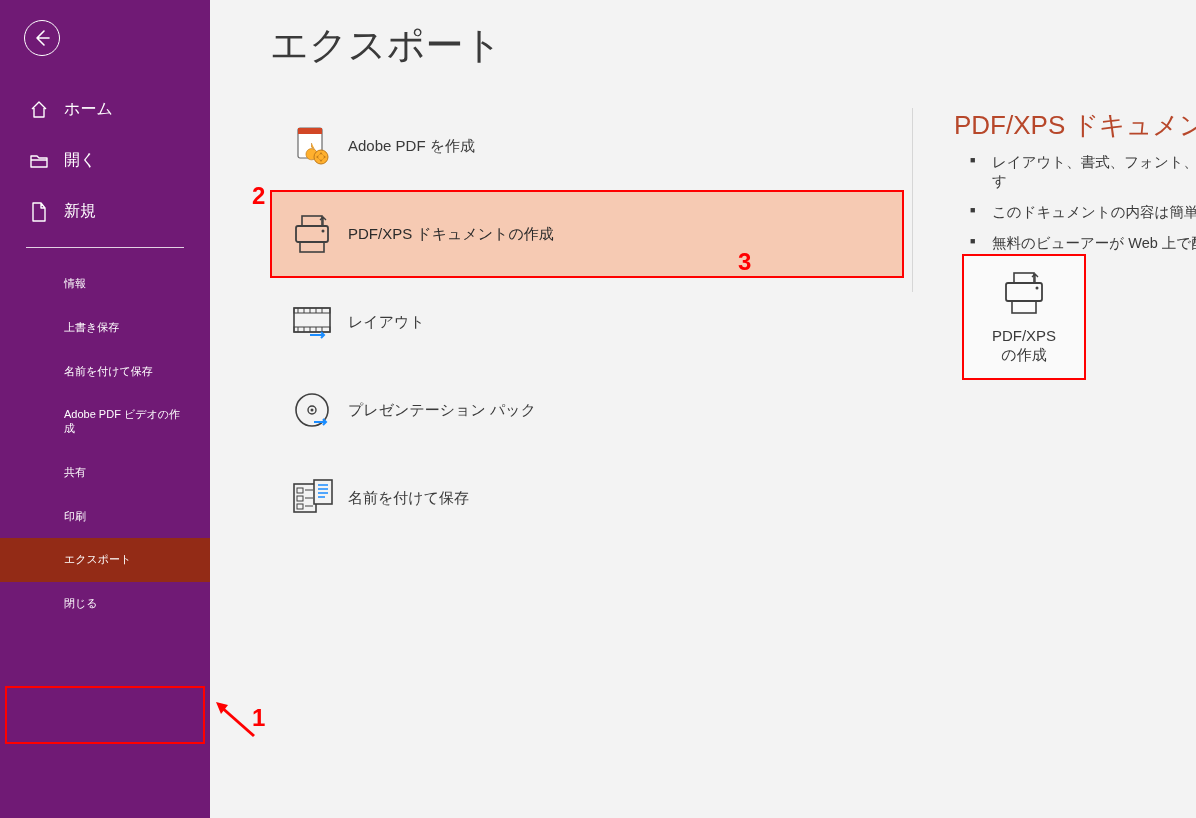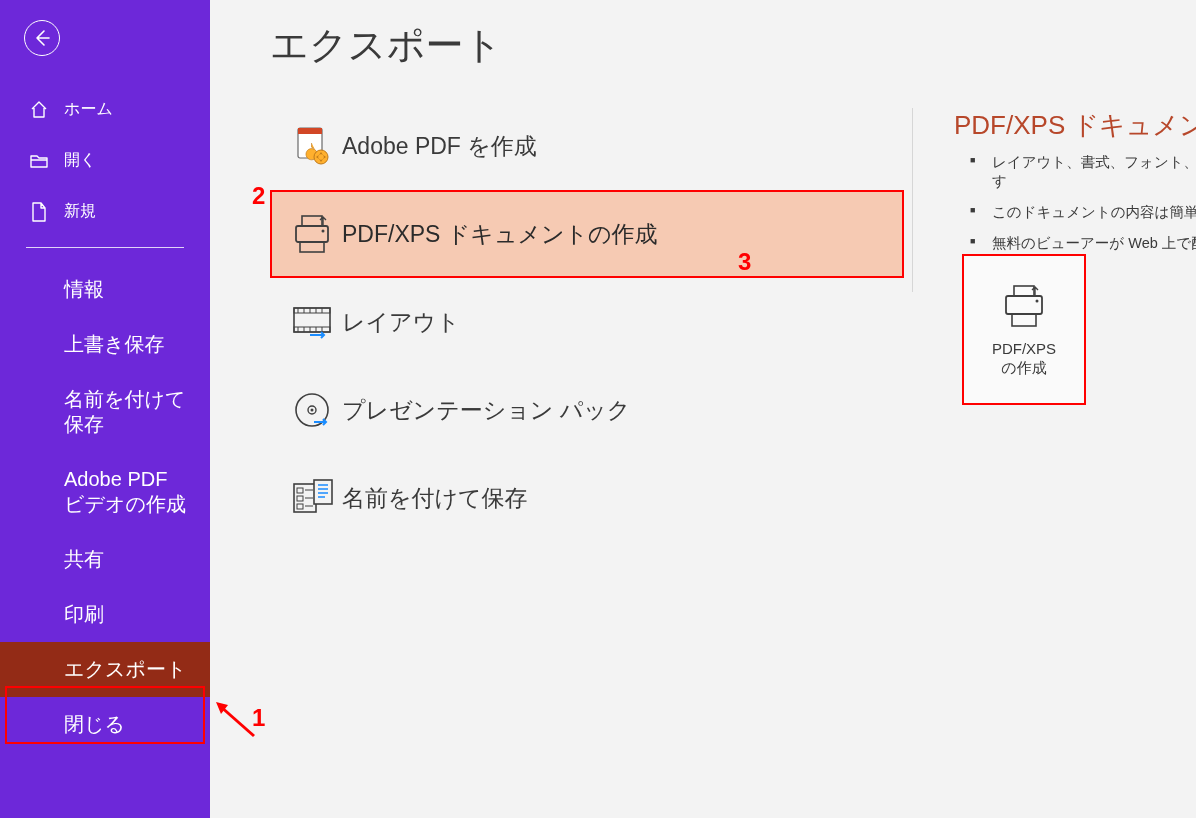--- a/index.html
+++ b/index.html
@@ -1,54 +1,54 @@
 <!DOCTYPE html>
 <html><head>
 <meta charset="utf-8">
 <style>
   * { box-sizing: border-box; margin: 0; padding: 0; }
   html, body { width: 1196px; height: 818px; font-family: "Yu Gothic UI", "Meiryo", sans-serif; overflow: hidden; }
   body { display: flex; background: #f3f3f3; position: relative; }
 
   
-  .sidebar { width: 210px; height: 818px; background: #6d28d9; color: #fff; padding-top: 20px; }
+  .sidebar { width: 210px; height: 818px; background: #701a75; color: #fff; padding-top: 20px; }
   .back-btn { width: 36px; height: 36px; border: 1.5px solid #fff; border-radius: 50%; margin-left: 24px; margin-bottom: 28px; display: flex; align-items: center; justify-content: center; cursor: pointer; }
   .nav-group1 { padding: 0; }
   .nav-item { display: flex; align-items: center; padding: 15px 0 15px 28px; font-size: 16px; cursor: pointer; }
   .nav-item .icon { width: 22px; margin-right: 14px; display: flex; align-items: center; justify-content: center; }
   .nav-item.selected { background: #932b16; }
   .divider { border: none; border-top: 1px solid rgba(255,255,255,0.8); margin: 10px 26px 14px 26px; }
-  .nav-group2 .nav-item { padding-left: 64px; font-size: 20px; padding-right: 20px; }
+  .nav-group2 .nav-item { padding-left: 64px; font-size: 11px; padding-right: 20px; }
   .nav-group2 .nav-item span { line-height: 1.25; }
 
   
   .export-highlight { position: absolute; left: 5px; top: 686px; width: 200px; height: 58px; border: 2px solid #ff0000; pointer-events: none; }
 
   
   .main { flex: 1; height: 818px; background: #f3f3f3; position: relative; display: flex; }
   .page-title { position: absolute; left: 60px; top: 20px; font-size: 38px; color: #3a3a3a; font-weight: 400; }
 
   .export-list { position: absolute; left: 60px; top: 102px; width: 634px; }
   .export-item { display: flex; align-items: center; height: 88px; padding-left: 12px; cursor: pointer; }
   .export-item .eicon { width: 60px; height: 56px; display: flex; align-items: center; justify-content: center; }
-  .export-item .elabel { font-size: 23px; color: #3a3a3a; }
+  .export-item .elabel { font-size: 15px; color: #3a3a3a; margin-left: 6px; }
   .export-item.selected { background: #f6cab3; }
   .export-item.selected .elabel { color: #2b2b2b; }
   .export-selected-border { position: absolute; left: 60px; top: 190px; width: 634px; height: 88px; border: 2px solid #ff0000; pointer-events: none; }
 
   .vert-divider { position: absolute; left: 702px; top: 108px; width: 1px; height: 184px; background: #d6d6d6; }
 
   
   .right-pane { position: absolute; left: 744px; top: 108px; width: 434px; }
   .rp-title { font-size: 26px; color: #b7472a; font-weight: 400; margin-bottom: 10px; }
   .rp-list { list-style: none; padding-left: 16px; }
   .rp-list li { font-size: 14.5px; color: #3a3a3a; margin-bottom: 12px; position: relative; padding-left: 22px; line-height: 1.3; }
   .rp-list li::before { content: "■"; position: absolute; left: 0; top: 2px; font-size: 9px; color: #3a3a3a; }
 
-  .pdfxps-btn { position: absolute; left: 752px; top: 254px; width: 124px; height: 151px; border: 2px solid #ff0000; background: #fafafa; display: flex; flex-direction: column; align-items: center; justify-content: center; cursor: pointer; }
+  .pdfxps-btn { position: absolute; left: 752px; top: 254px; width: 124px; height: 126px; border: 2px solid #ff0000; background: #fafafa; display: flex; flex-direction: column; align-items: center; justify-content: center; cursor: pointer; }
   .pdfxps-btn .picon { width: 56px; height: 48px; margin-bottom: 10px; }
   .pdfxps-btn .plabel { font-size: 15px; color: #3a3a3a; text-align: center; line-height: 1.25; }
 
   
   .anno-num { position: absolute; font-size: 24px; font-weight: 700; color: #ff0000; pointer-events: none; }
   .anno1 { left: 252px; top: 704px; }
   .anno2 { left: 252px; top: 182px; }
   .anno3 { left: 738px; top: 248px; }
   .arrow1-svg { position: absolute; left: 214px; top: 700px; pointer-events: none; }
 </style>

